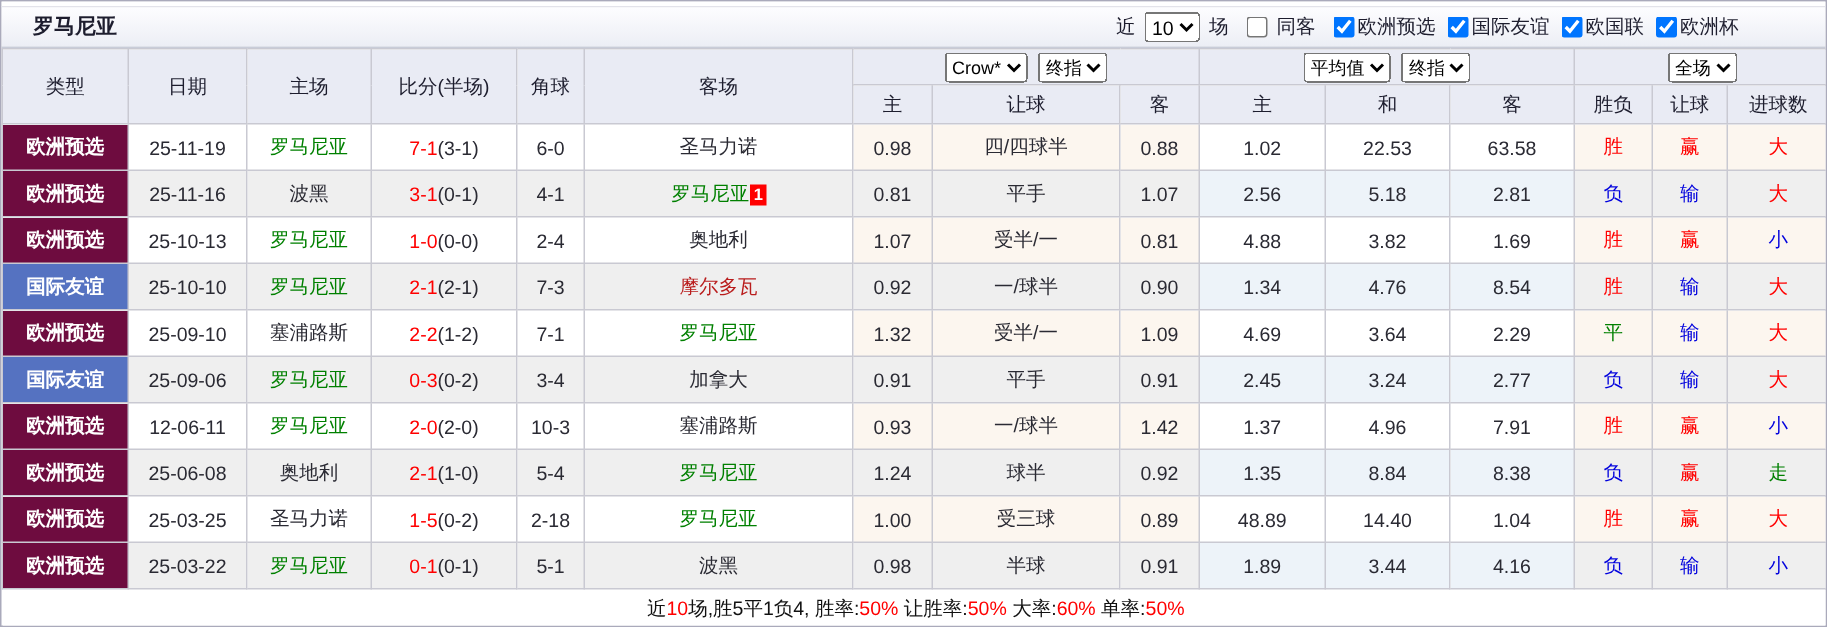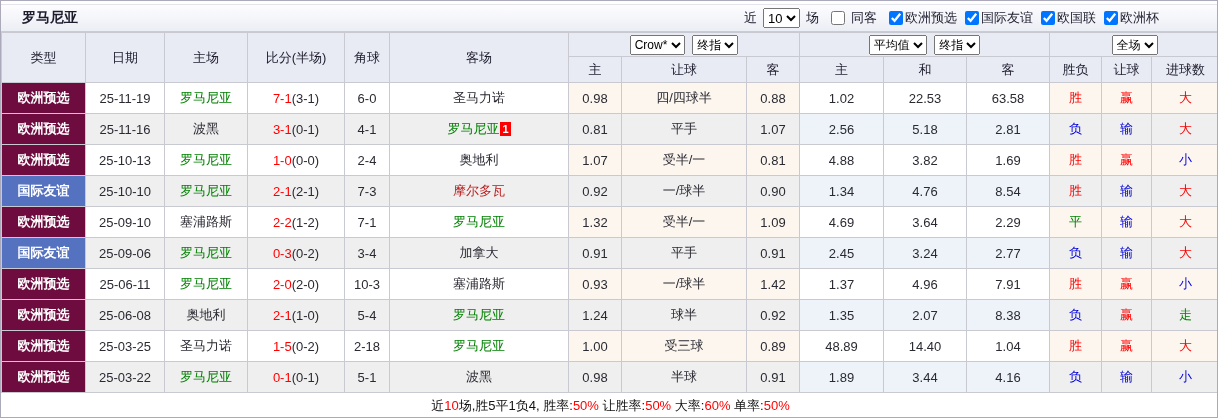--- a/index.html
+++ b/index.html
@@ -229,21 +229,21 @@
     <td class="warm">0.91</td>
     <td class="avgc">2.45</td>
     <td class="avgc">3.24</td>
     <td class="avgc">2.77</td>
     <td class="warm" style="color: rgb(0, 0, 221);">负</td>
     <td class="warm" style="color: rgb(0, 0, 221);">输</td>
     <td class="warm" style="color: rgb(255, 0, 0);">大</td>
   </tr>
         <tr>
     <td class="c-type" style="background: rgb(110, 12, 63);">欧洲预选</td>
-    <td>25-06-11</td>
+    <td>12-06-11</td>
     <td style="color: rgb(0, 128, 0);">罗马尼亚</td>
     <td>
       <span class="s-full">2-0</span><span class="s-half">(2-0)</span>
     </td>
     <td>10-3</td>
     <td>
       <span style="color: rgb(42, 42, 51);">塞浦路斯</span>
     </td>
     <td class="warm">0.93</td>
     <td class="warm">一/球半</td>
@@ -263,21 +263,21 @@
       <span class="s-full">2-1</span><span class="s-half">(1-0)</span>
     </td>
     <td>5-4</td>
     <td>
       <span style="color: rgb(0, 128, 0);">罗马尼亚</span>
     </td>
     <td class="warm">1.24</td>
     <td class="warm">球半</td>
     <td class="warm">0.92</td>
     <td class="avgc">1.35</td>
-    <td class="avgc">2.07</td>
+    <td class="avgc">8.84</td>
     <td class="avgc">8.38</td>
     <td class="warm" style="color: rgb(0, 0, 221);">负</td>
     <td class="warm" style="color: rgb(255, 0, 0);">赢</td>
     <td class="warm" style="color: rgb(0, 128, 0);">走</td>
   </tr>
         <tr>
     <td class="c-type" style="background: rgb(110, 12, 63);">欧洲预选</td>
     <td>25-03-25</td>
     <td style="color: rgb(42, 42, 51);">圣马力诺</td>
     <td>

